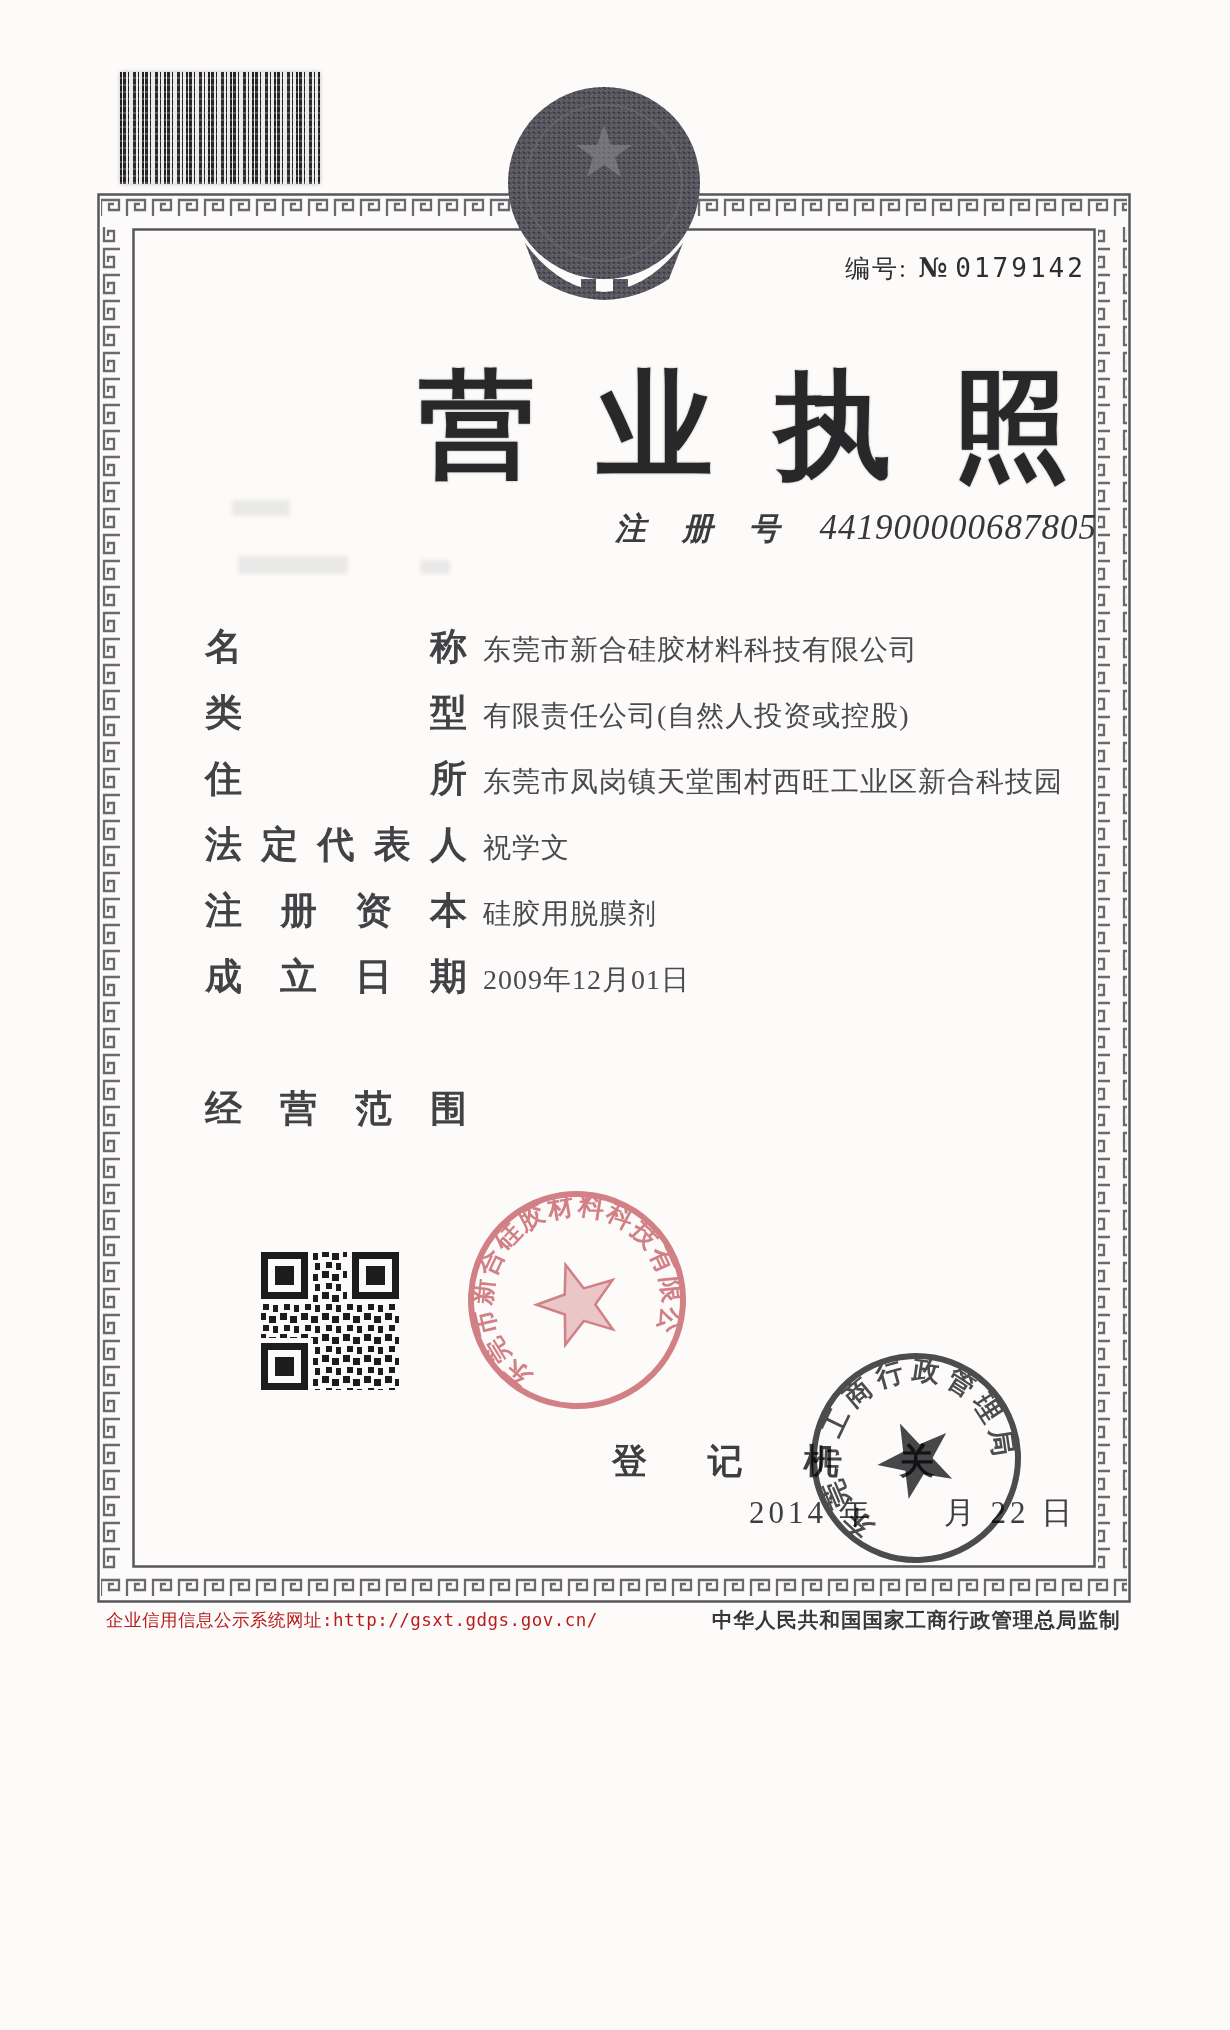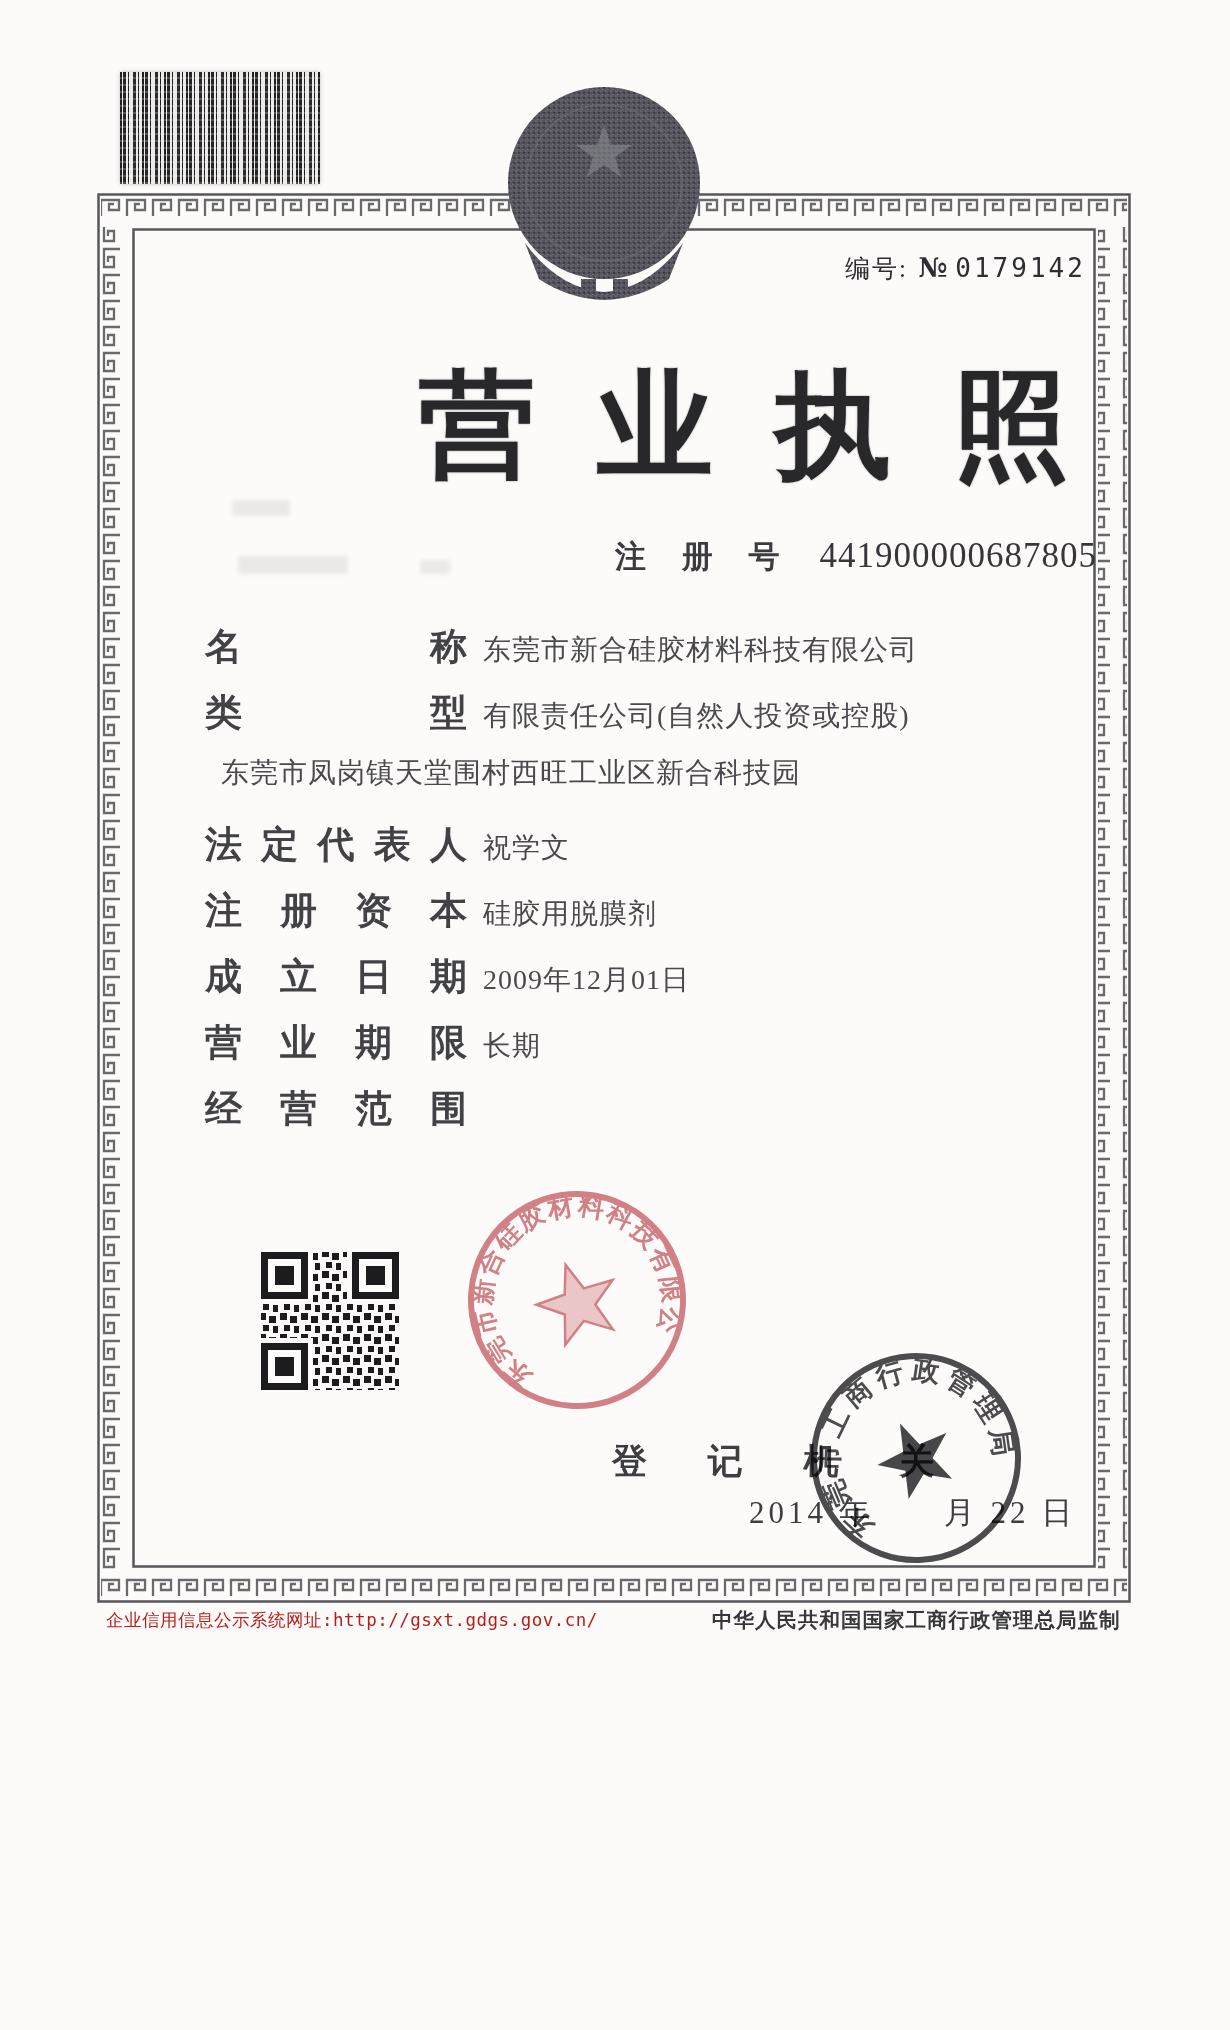--- a/index.html
+++ b/index.html
@@ -43,21 +43,21 @@
   
   .title{
     position:absolute;left:97px;top:348px;width:1034px;z-index:2;
     text-align:right;font-family:"Liberation Sans",sans-serif;
     font-size:116px;font-weight:900;letter-spacing:62px;text-indent:50px;
     color:#232327;text-shadow:0 0 2px rgba(40,40,45,.5);
     filter:contrast(.95);
   }
 
   
-  .regno{position:absolute;left:615px;top:536px;z-index:2;white-space:nowrap;}
+  .regno{position:absolute;left:615px;top:508px;z-index:2;white-space:nowrap;font-style:italic;}
   .regno .lab{font-size:31px;letter-spacing:14px;color:#3c3c40;font-weight:600;}
   .regno .val{font-size:35px;letter-spacing:1px;color:#37373b;margin-left:22px;}
 
   
   .row{position:absolute;left:205px;width:900px;display:flex;align-items:baseline;z-index:2;}
   .flabel{
     display:inline-block;width:262px;flex:0 0 262px;
     font-size:37px;font-weight:600;color:#424246;
     text-align:justify;text-align-last:justify;text-justify:inter-character;
   }
@@ -146,37 +146,34 @@
 
   <div class="row" style="top:622px">
     <span class="flabel">名称</span>
     <span class="fvalue">东莞市新合硅胶材料科技有限公司</span>
   </div>
   <div class="row" style="top:688px">
     <span class="flabel">类型</span>
     <span class="fvalue">有限责任公司(自然人投资或控股)</span>
   </div>
   <div class="row" style="top:754px">
+    <span class="flabel">住所</span>
     <span class="fvalue">东莞市凤岗镇天堂围村西旺工业区新合科技园</span>
   </div>
   <div class="row" style="top:820px">
     <span class="flabel">法定代表人</span>
     <span class="fvalue">祝学文</span>
   </div>
   <div class="row" style="top:886px">
     <span class="flabel">注册资本</span>
     <span class="fvalue">硅胶用脱膜剂</span>
   </div>
   <div class="row" style="top:952px">
     <span class="flabel">成立日期</span>
     <span class="fvalue">2009年12月01日</span>
-  </div>
-  <div class="row" style="top:1018px">
-    <span class="flabel">营业期限</span>
-    <span class="fvalue">长期</span>
   </div>
   <div class="row" style="top:1084px">
     <span class="flabel">经营范围</span>
   </div>
 
   <svg class="qr" width="142" height="142" viewBox="0 0 142 142">
     <defs>
       <pattern id="qrp" width="21" height="21" patternUnits="userSpaceOnUse">
         <rect x="0" y="0" width="7" height="7" fill="#1c1c1e"></rect>
         <rect x="10" y="3" width="7" height="7" fill="#1c1c1e"></rect>

